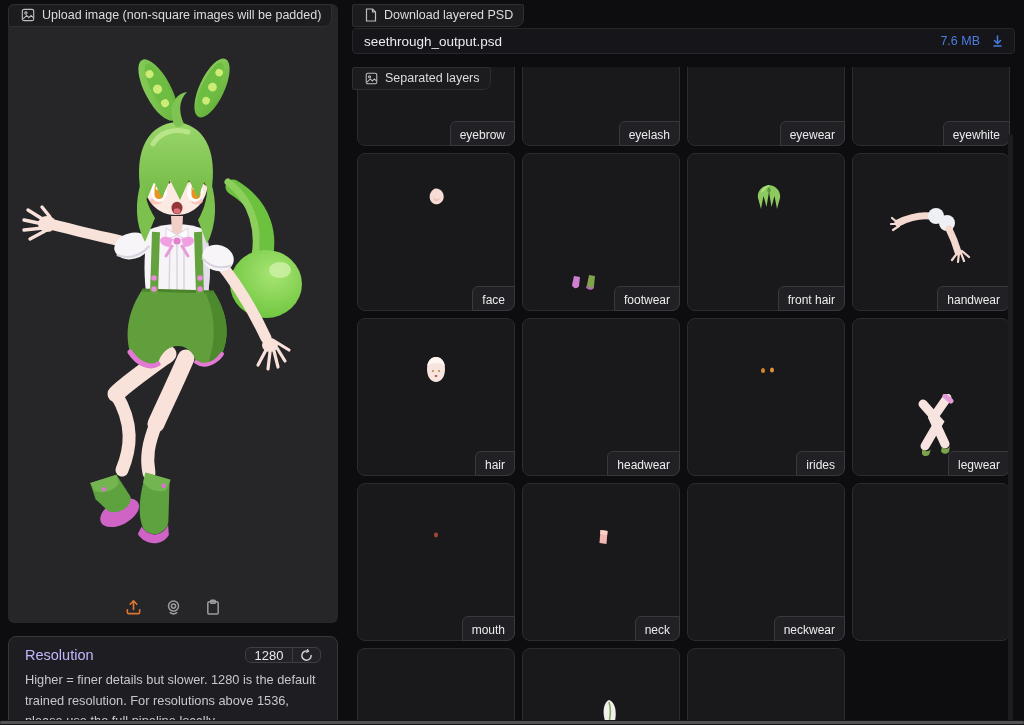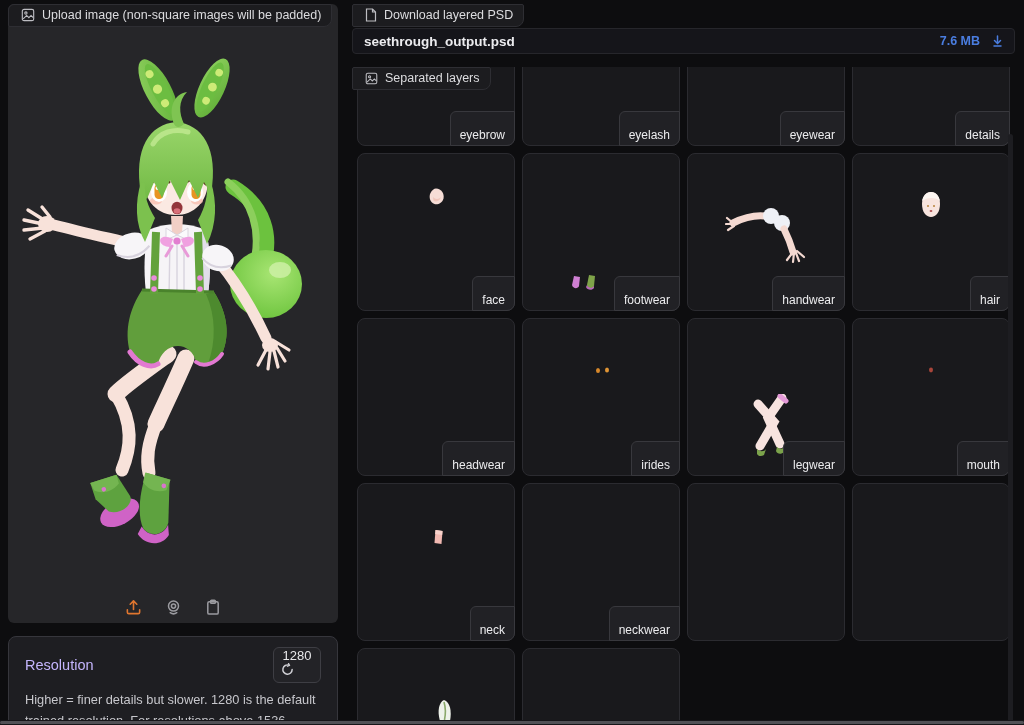--- a/index.html
+++ b/index.html
@@ -35,38 +35,38 @@
     display:flex; justify-content:center; align-items:center; gap:21px;
   }
   .resolution-card {
     position:absolute; left:8px; top:636px; width:330px; height:110px;
     background:#1e1e22; border:1px solid #36363c; border-radius:8px;
     padding:10px 16px 12px 16px;
   }
   .res-header { display:flex; justify-content:space-between; align-items:center; }
   .res-title { font-size:14.5px; color:#c4b5fd; }
   .num-group {
-    display:flex; align-items:stretch; height:36px;
-    background:#232327; border:1px solid #3e3e44; border-radius:6px; overflow:hidden;flex-direction:column;
+    display:flex; align-items:stretch; height:16px;
+    background:#232327; border:1px solid #3e3e44; border-radius:6px; overflow:hidden;
   }
   .num-group input {
     width:46px; background:transparent; border:none; outline:none;
     color:#e8e8ea; font-size:13px; text-align:center; font-family:"Liberation Sans",sans-serif;
   }
   .num-divider { width:1px; background:#3e3e44; }
   .reset-btn { width:27px; display:flex; align-items:center; justify-content:center;
     background:transparent; border:none; cursor:pointer; color:#cfcfd4; }
   .res-desc { margin-top:7px; font-size:12.8px; line-height:1.62; color:#c7c7cc; }
 
   
   .download-chip { position:absolute; left:352px; top:4px;justify-content:center; }
   .file-row {
     position:absolute; left:352px; top:28px; width:663px; height:26px;
     background:#15151a; border:1px solid #26262b; border-radius:4px;
-    display:flex; align-items:center; justify-content:space-between; padding:0 11px;font-weight:bold;
+    display:flex; align-items:center; justify-content:space-between; padding:0 11px;
   }
   .file-name { font-size:13.5px; color:#ececef; }
   .file-size-link {
     display:inline-flex; align-items:center; gap:12px; cursor:pointer;
     color:#4a7de0; font-size:12.5px; text-decoration:none;
   }
   .gallery {
     position:absolute; left:352px; top:67px; width:663px; height:658px; overflow:hidden;
   }
   .gallery > .chip { position:absolute; left:0; top:0;text-align:center; }
@@ -75,21 +75,21 @@
     display:grid; grid-template-columns:repeat(4, 158px); grid-auto-rows:158px; gap:7px 7px;
   }
   .cell {
     position:relative; background:#19191c; border:1px solid #2b2b30;
     border-radius:8px; cursor:pointer;
   }
   .cell-label {
     position:absolute; right:-1px; bottom:-1px;
     background:#212125; border:1px solid #38383d;
     border-radius:6px 0 8px 0;
-    padding:16px 9px 3px 9px; font-size:12px; color:#ececee;
+    padding:6px 9px 3px 9px; font-size:12px; color:#ececee;
   }
   .mini { position:absolute; }
 
   
   .vscroll-track {
     position:absolute; right:2px; top:67px; width:5px; height:658px;
     background:#1d1d21; border-radius:3px;
   }
   .hscroll-track {
     position:absolute; left:0; bottom:0; width:1024px; height:5px; background:#151518;
@@ -335,37 +335,45 @@
       <div class="cell">
         <span class="cell-label">eyebrow</span>
         </div>
       <div class="cell">
         <span class="cell-label">eyelash</span>
         </div>
       <div class="cell">
         <span class="cell-label">eyewear</span>
         </div>
       <div class="cell">
-        <span class="cell-label">details</span>
+        <span class="cell-label">eyewhite</span>
         </div>
 
       <div class="cell">
         <svg class="mini" style="left:44%;top:21%" width="19" height="19" viewBox="0 0 19 19">
           <path d="M9,1.5 C14.5,2 17.5,6.5 16.5,11.5 C15.5,16 10.5,18 7.5,17 C3,15.5 1.5,10 3.5,6 C5,3 7,1.5 9,1.5 Z" fill="#f6ddd6"></path>
           <path d="M6,10 C8,12.5 12,12.5 14,10 C13,14 9,15.5 6.5,13.5 Z" fill="#efc5ba"></path>
         </svg>
         <span class="cell-label">face</span>
         </div>
       <div class="cell">
         <svg class="mini" style="left:31%;top:77%" width="28" height="17" viewBox="0 0 28 17">
           <path d="M3,2 L9,3 L8,12 C7,15 2,15 1,11 Z" fill="#cf7fd2"></path>
           <path d="M18,1 L24,2 L23,12 C22,16 16,15 16,11 Z" fill="#7fa349"></path>
           <path d="M16,11 C17,14 21,15 23,12 L23,14 C21,17 16,16 15,13 Z" fill="#b86ab8"></path>
         </svg>
         <span class="cell-label">footwear</span>
+        </div>
+      <div class="cell">
+        <svg class="mini" style="left:42%;top:19%" width="30" height="26" viewBox="0 0 30 26">
+          <path d="M15,1 C7,2 3,8 4,14 L7,25 L9.5,12 L12.5,23 L15,8 L17.5,23 L20.5,12 L23,25 L26,14 C27,8 23,2 15,1 Z" fill="#8cc95e"></path>
+          <path d="M15,1 C11,2 8,5 7,9 L10,7 C12,4 13,2.5 15,2.5 Z" fill="#b4e288"></path>
+          <path d="M13,6 L15,3 L17,6 L15,10 Z" fill="#5c9638"></path>
+        </svg>
+        <span class="cell-label">front hair</span>
         </div>
       <div class="cell">
         <svg class="mini" style="left:24%;top:32%" width="85" height="60" viewBox="0 0 85 60">
           <path d="M8,19 C18,14 30,11 40,12" stroke="#f4d9d1" stroke-width="7" fill="none" stroke-linecap="round"></path>
           <path d="M8,19 L2,14 M8,20 L1,20 M9,22 L3,26" stroke="#f4d9d1" stroke-width="2.2" stroke-linecap="round"></path>
           <circle cx="46" cy="12" r="8" fill="#eef0f6"></circle>
           <circle cx="57" cy="19" r="8" fill="#eef0f6"></circle>
           <path d="M59,25 C63,33 66,41 68,48" stroke="#f4d9d1" stroke-width="7" fill="none" stroke-linecap="round"></path>
           <path d="M68,48 L62,56 M69,49 L68,58 M71,49 L74,57 M72,47 L79,53" stroke="#f4d9d1" stroke-width="2.2" stroke-linecap="round"></path>
         </svg>

